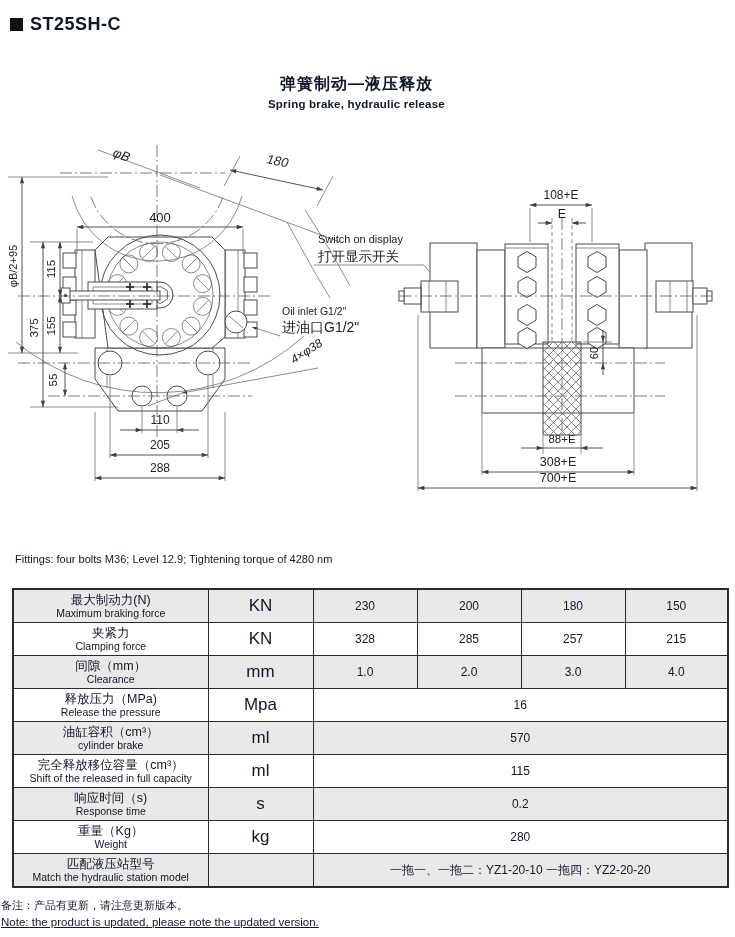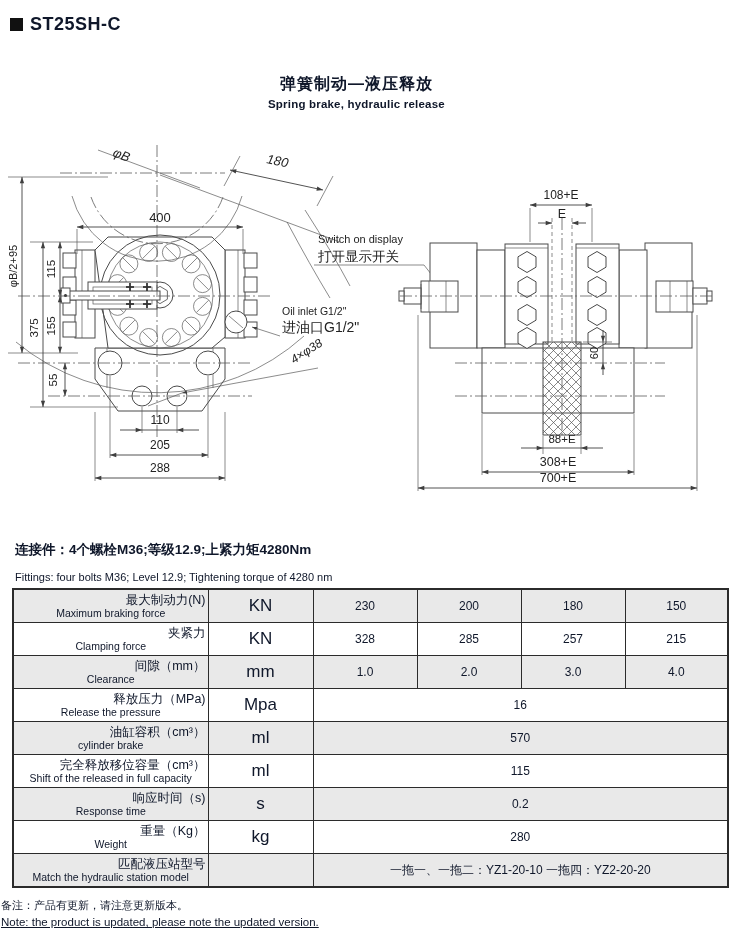--- a/index.html
+++ b/index.html
@@ -18,21 +18,21 @@
   .fit{position:absolute;left:15px;top:541px;}
   .fit .cn{font-size:13.5px;font-weight:600;}
   .fit .en{font-size:11px;margin-top:12px;}
   
   table.spec{position:absolute;left:12px;top:588px;width:715px;border-collapse:collapse;
              table-layout:fixed;}
   table.spec td{border:1px solid #2b2b2b;text-align:center;vertical-align:middle;
                 height:32px;padding:0 2px;background:#fff;}
   table.spec{border:2px solid #2b2b2b;}
   tr.g td{background:#e9e9e9;}
-  td.lbl .cn{font-size:12.5px;line-height:14px;text-align:right;}
+  td.lbl .cn{font-size:12.5px;line-height:14px;}
   td.lbl .en{font-size:10.5px;line-height:12px;}
   td.unit{font-size:17px;}
   td.val{font-size:12px;}
   
   .note{position:absolute;left:1px;top:898px;}
   .note .cn{font-size:11px;}
   .note .en{font-size:11.5px;margin-top:3px;text-decoration:underline;}
   
   .ln{stroke:#4a4a4a;stroke-width:1;fill:none;}
   .lnw{stroke:#4a4a4a;stroke-width:1;fill:#ffffff;}
@@ -335,21 +335,20 @@
       <g>
         <line class="thin" x1="418" y1="185" x2="418" y2="361"></line>
         <line class="thin" x1="697" y1="185" x2="697" y2="361"></line>
         <line class="dim" x1="418" y1="358" x2="697" y2="358" marker-start="url(#ar)" marker-end="url(#ar)"></line>
         <text class="d mid" font-size="12.5" x="558" y="352">700+E</text>
       </g>
     </g>
   </svg>
 
   <div class="fit">
-    <div class="cn">连接件：4个螺栓M36;等级12.9;上紧力矩4280Nm</div>
     <div class="en">Fittings: four bolts M36; Level 12.9; Tightening torque of 4280 nm</div>
   </div>
 
   <table class="spec">
     <colgroup>
       <col style="width:195px">
         <col style="width:105px">
       <col style="width:104px">
         <col style="width:104px">
       <col style="width:104px">

